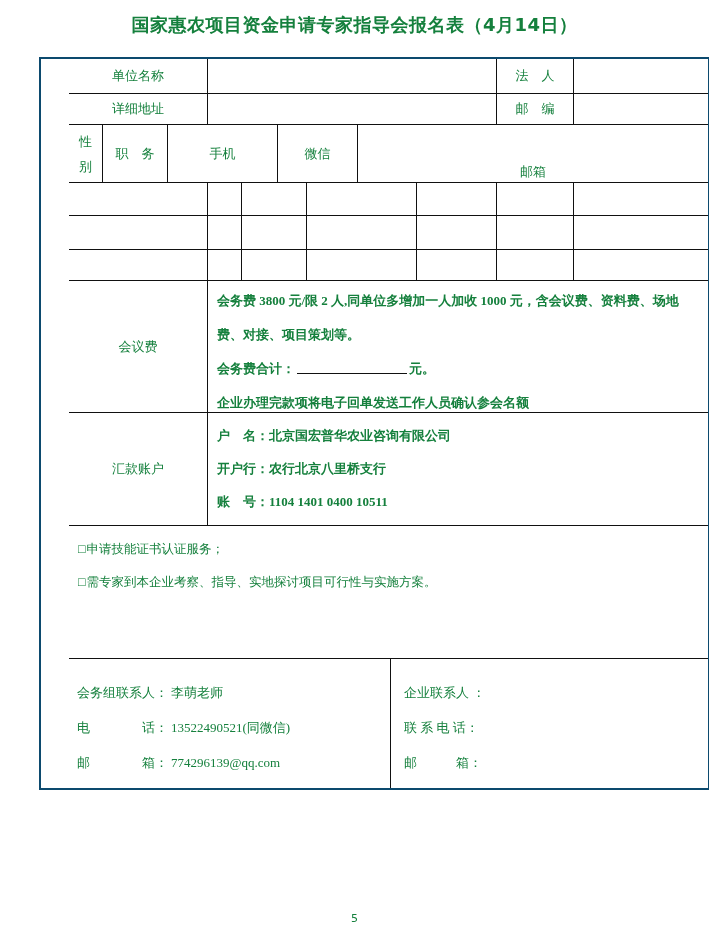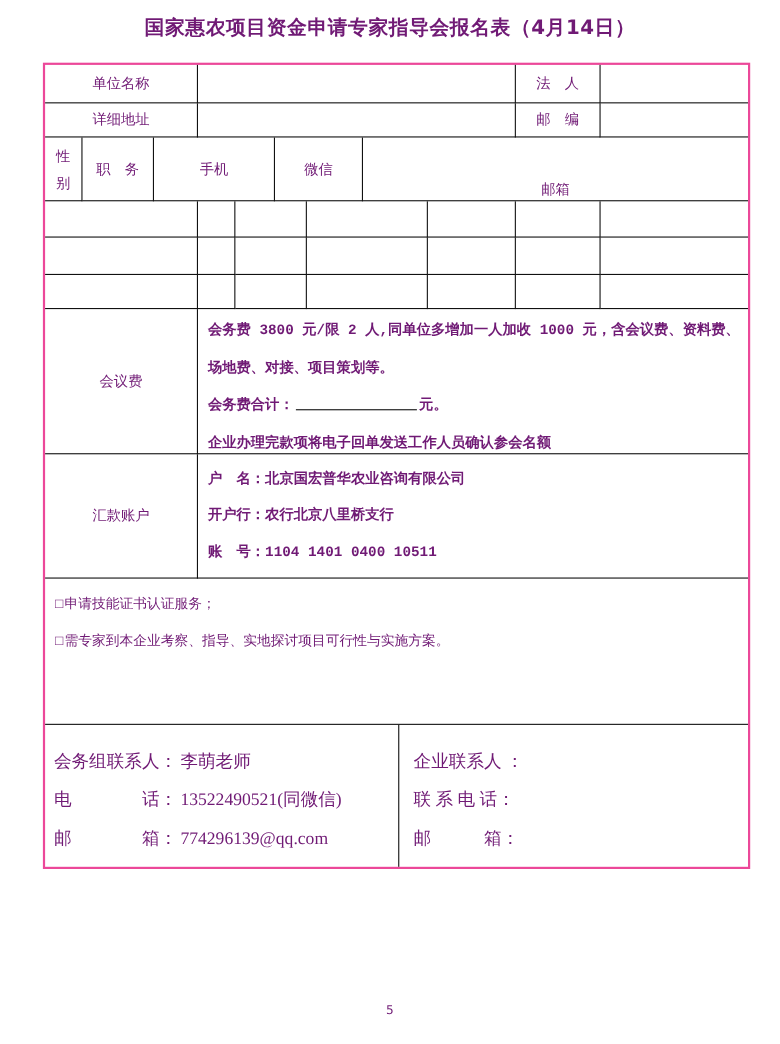--- a/index.html
+++ b/index.html
@@ -1,50 +1,50 @@
 <!DOCTYPE html>
 <html><head>
 <meta charset="utf-8">
 <style>
   html,body{margin:0;padding:0;background:#fff;}
-  .page{position:relative;width:709px;height:949px;background:#ffffff;color:#701a75;
+  .page{position:relative;width:709px;height:949px;background:#ffffff;color:#15803d;
         font-family:"Liberation Serif","DejaVu Serif",serif;overflow:hidden;}
   .title{position:absolute;top:13px;left:0;width:100%;text-align:center;
          font-family:"DejaVu Sans","Liberation Sans",sans-serif;font-weight:bold;font-size:18px;letter-spacing:.5px;}
-  .tbl{position:absolute;left:39px;top:57px;width:639px;border:2px solid #ec4899;}
+  .tbl{position:absolute;left:39px;top:57px;width:639px;border:2px solid #0c4a6e;padding-left:28px;}
   .row{display:flex;}
   .cell{box-sizing:border-box;border-right:1px solid #111;border-bottom:1px solid #111;
         display:flex;align-items:center;justify-content:center;font-size:13px;min-width:0;}
   .cell:last-child{border-right:0;align-items:flex-end;}
   .row:last-child .cell{border-bottom:0;}
   .lbl-text{display:block;width:100%;text-align:center;padding:0 5px;box-sizing:border-box;line-height:20px;}
   
   .r1{height:35px}.r2{height:31px}.r3{height:58px}
   .re1{height:33px}.re2{height:34px}.re3{height:31px}
   .r-fee{height:132px}.r-remit{height:113px}.r-purpose{height:133px}.r-contact{height:129px}
   
   .c-label{width:139px}.c-valwide{width:289px}.c-label2{width:77px}.c-val2{flex:1}
   .col-name{width:139px}.col-gender{width:34px}.col-pos{width:65px}.col-mobile{width:110px}
   .col-wechat{width:80px}.col-phone{width:77px}.col-email{flex:1}
   .vstack{display:flex;flex-direction:column;align-items:center;line-height:25px;}
   
   .c-content{display:block;flex:1;text-align:left;padding:3px 6px 0 9px;}
-  .hei{font-family:Liberation Mono, monospace;font-weight:bold;
+  .hei{font-family:Liberation Serif, serif;font-weight:bold;
        font-size:13px;line-height:34px;margin:0;}
   .r-remit .c-content{padding-top:6px}
   .r-remit .hei{line-height:33px}
   .blank{display:inline-block;width:110px;height:13px;border-bottom:1.5px solid #111;margin:0 2px -1px 2px;}
   .r-purpose .c-content{padding-top:7px}
   .opt{font-size:12.5px;line-height:33px;white-space:nowrap;}
   .opt .box{margin-right:1px;}
   
   .c-org{width:322px}.c-ent{flex:1}
   .c-contact{display:block;text-align:left;padding:16px 0 0 8px;}
   .c-ent.c-contact{padding-left:13px;}
-  .contact-line{font-size:16px;line-height:35px;white-space:pre;}
+  .contact-line{font-size:13px;line-height:35px;white-space:pre;}
   .contact-line .cvalue{margin-left:3px;}
   .page-num{position:absolute;top:912px;left:0;width:100%;text-align:center;
             font-family:"DejaVu Sans",sans-serif;font-size:11px;}
 </style>
 </head>
 <body>
 
 <div class="page">
 
   <div class="title">国家惠农项目资金申请专家指导会报名表（4月14日）</div>

